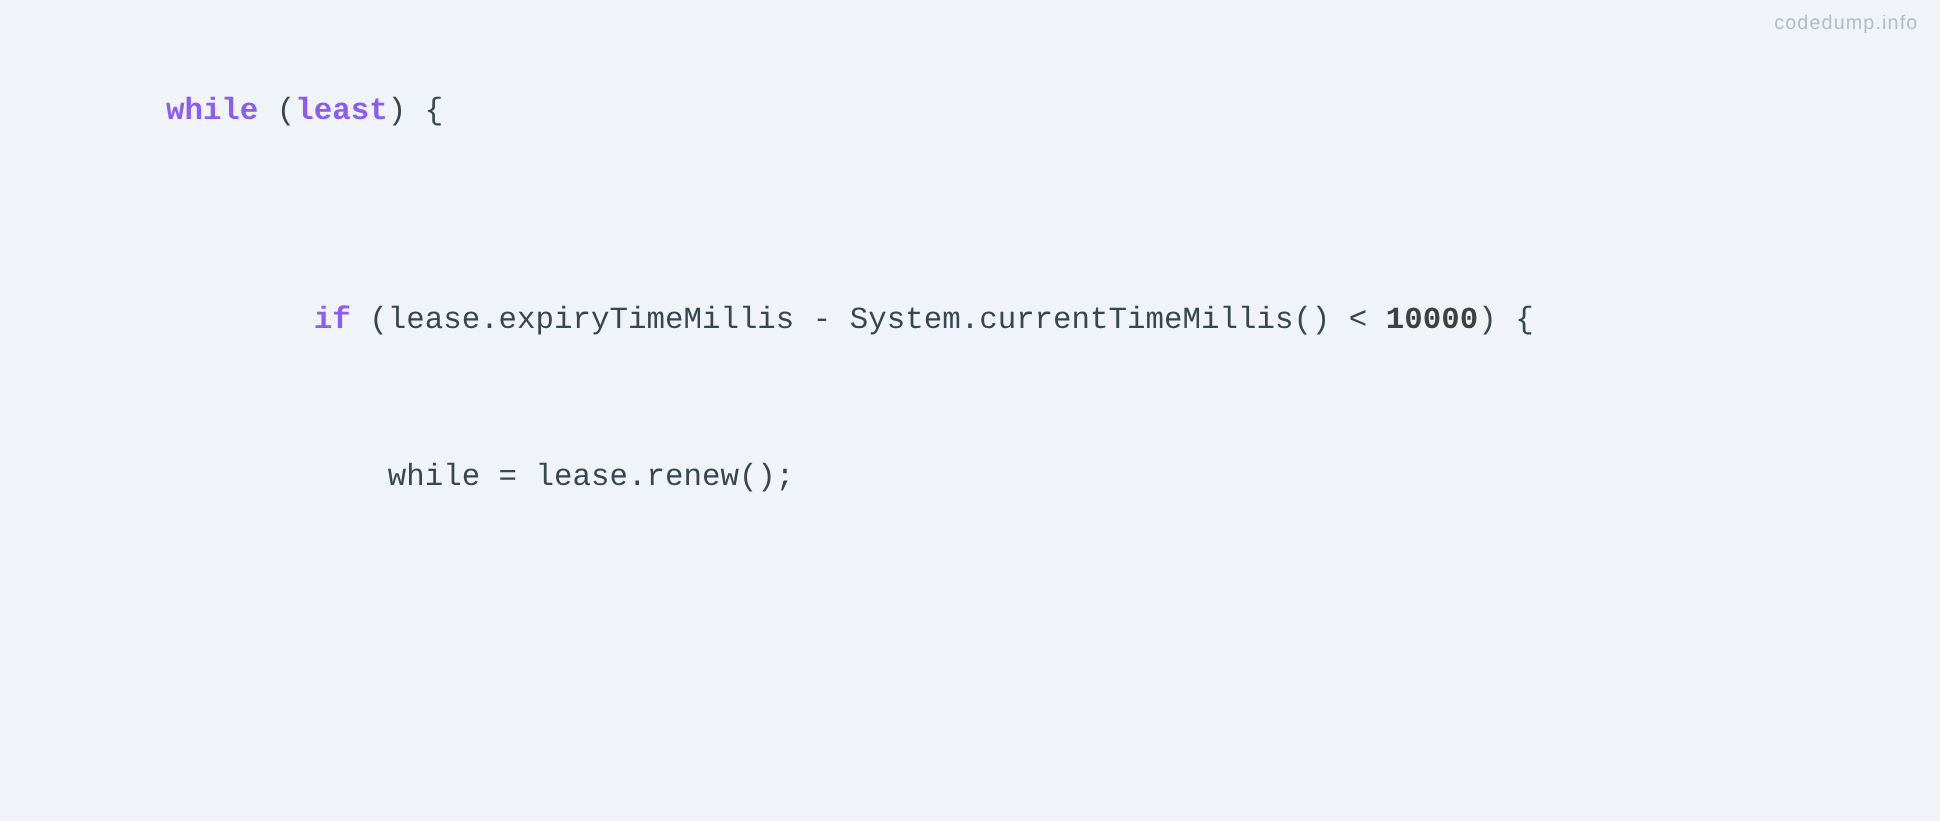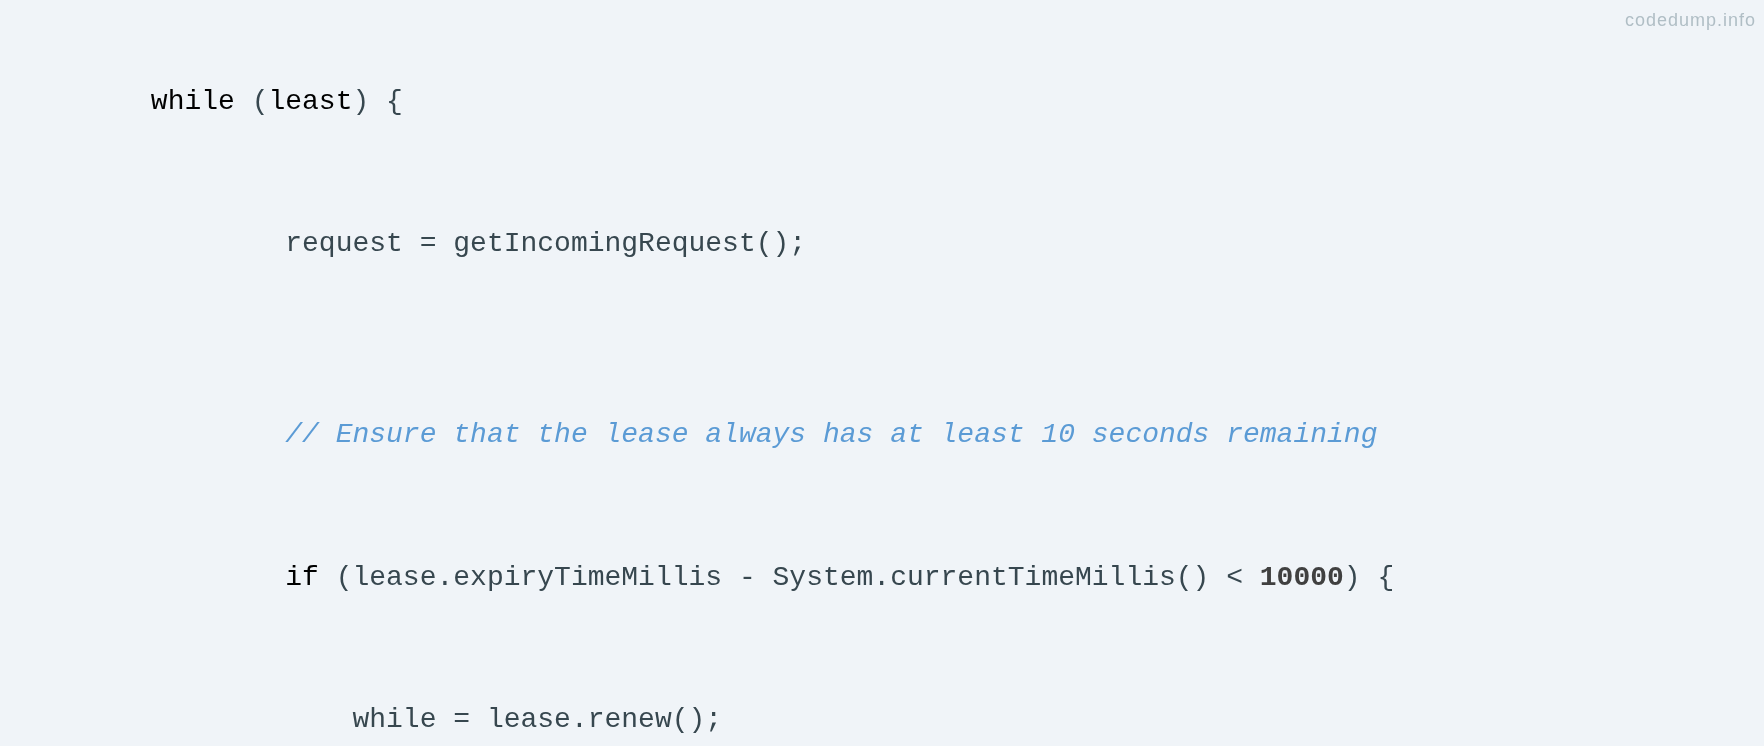--- a/index.html
+++ b/index.html
@@ -20,40 +20,40 @@
       background-color: #f0f4f8;
       width: 1764px;
       min-height: 746px;
       padding: 30px 50px 20px 50px;
       position: relative;
     }
 
     .watermark-top-right {
       position: absolute;
       top: 10px;
-      right: 8px;
+      right: 20px;
       color: #b0bec5;
       font-size: 18px;
       font-family: Arial, sans-serif;
       letter-spacing: 1px;
     }
 
     .code-block {
       line-height: 1.7;
       font-size: 28px;
     }
 
     .line {
       display: block;
       white-space: pre;
     }
 
     .kw {
-      color: #000000;
-      font-weight: normal;
+      color: #8b5cf6;
+      font-weight: bold;
     }
 
     .normal {
       color: #37474f;
     }
 
     .comment {
       color: #5b9bd5;
       font-style: italic;
     }
@@ -74,29 +74,23 @@
 <div class="code-container">
 
   <div class="watermark-top-right">codedump.info</div>
 
   <div class="code-block">
 
     <span class="line">
       <span class="kw">while</span><span class="normal"> (</span><span class="kw">least</span><span class="normal">) {</span>
     </span>
 
-    <span class="line">
-      <span class="normal">        request = getIncomingRequest();</span>
-    </span>
 
     <span class="empty-line"></span>
 
-    <span class="line">
-      <span class="comment">        // Ensure that the lease always has at least 10 seconds remaining</span>
-    </span>
 
     <span class="line">
       <span class="normal">        </span><span class="kw">if</span><span class="normal"> (lease.expiryTimeMillis - System.currentTimeMillis() &lt; </span><span class="number">10000</span><span class="normal">) {</span>
     </span>
 
     <span class="line">
       <span class="normal">            while = lease.renew();</span>
     </span>
 
   </div>

